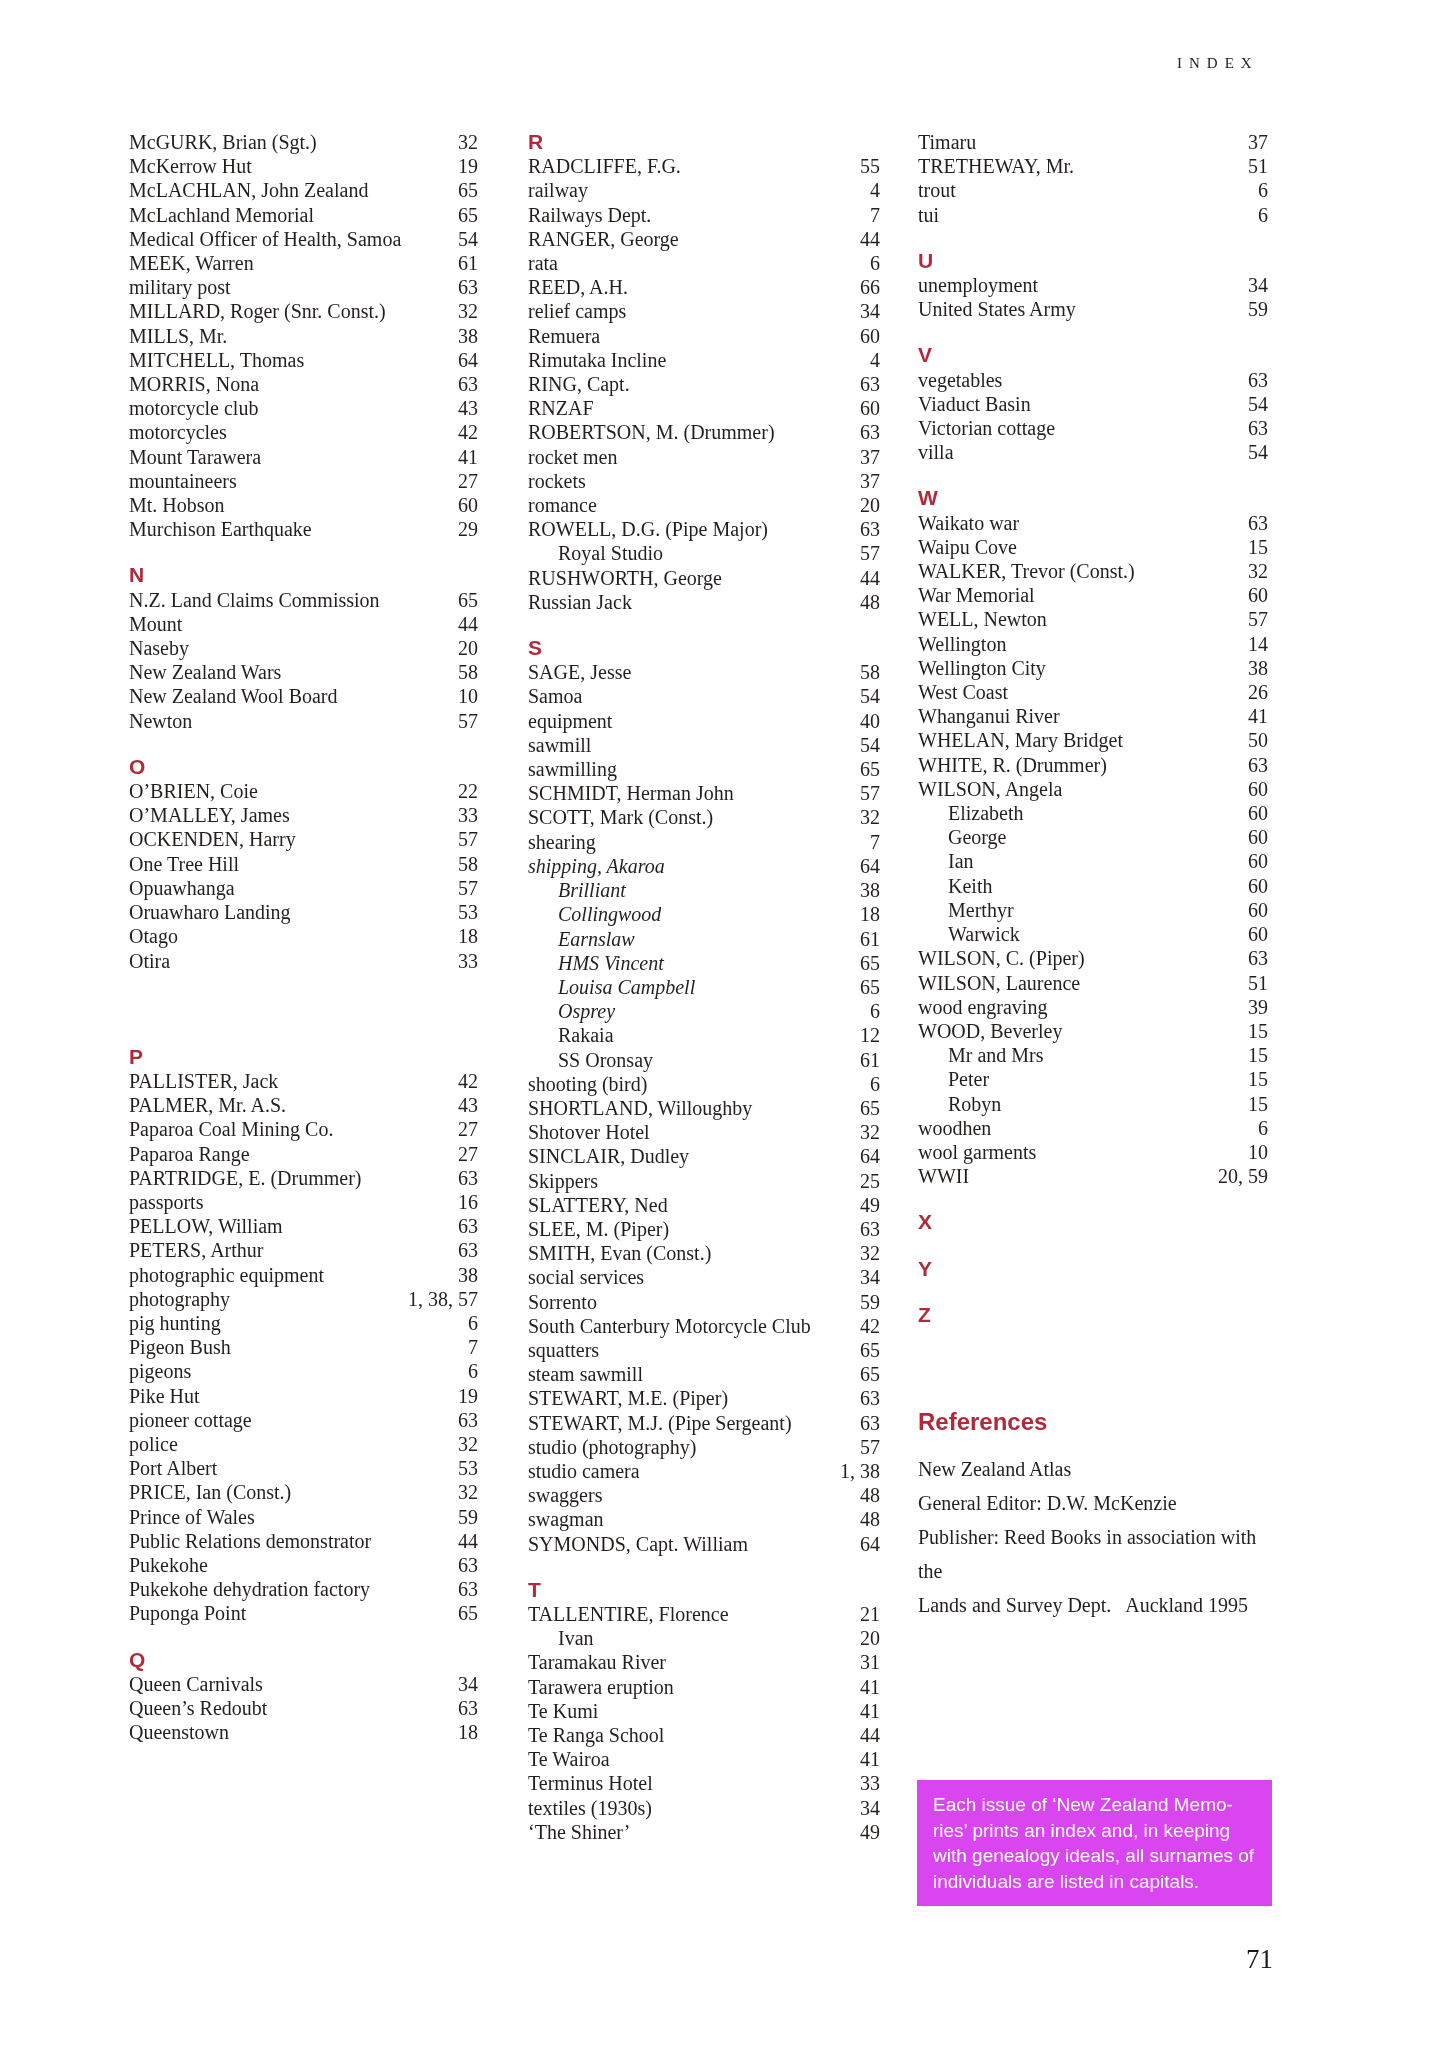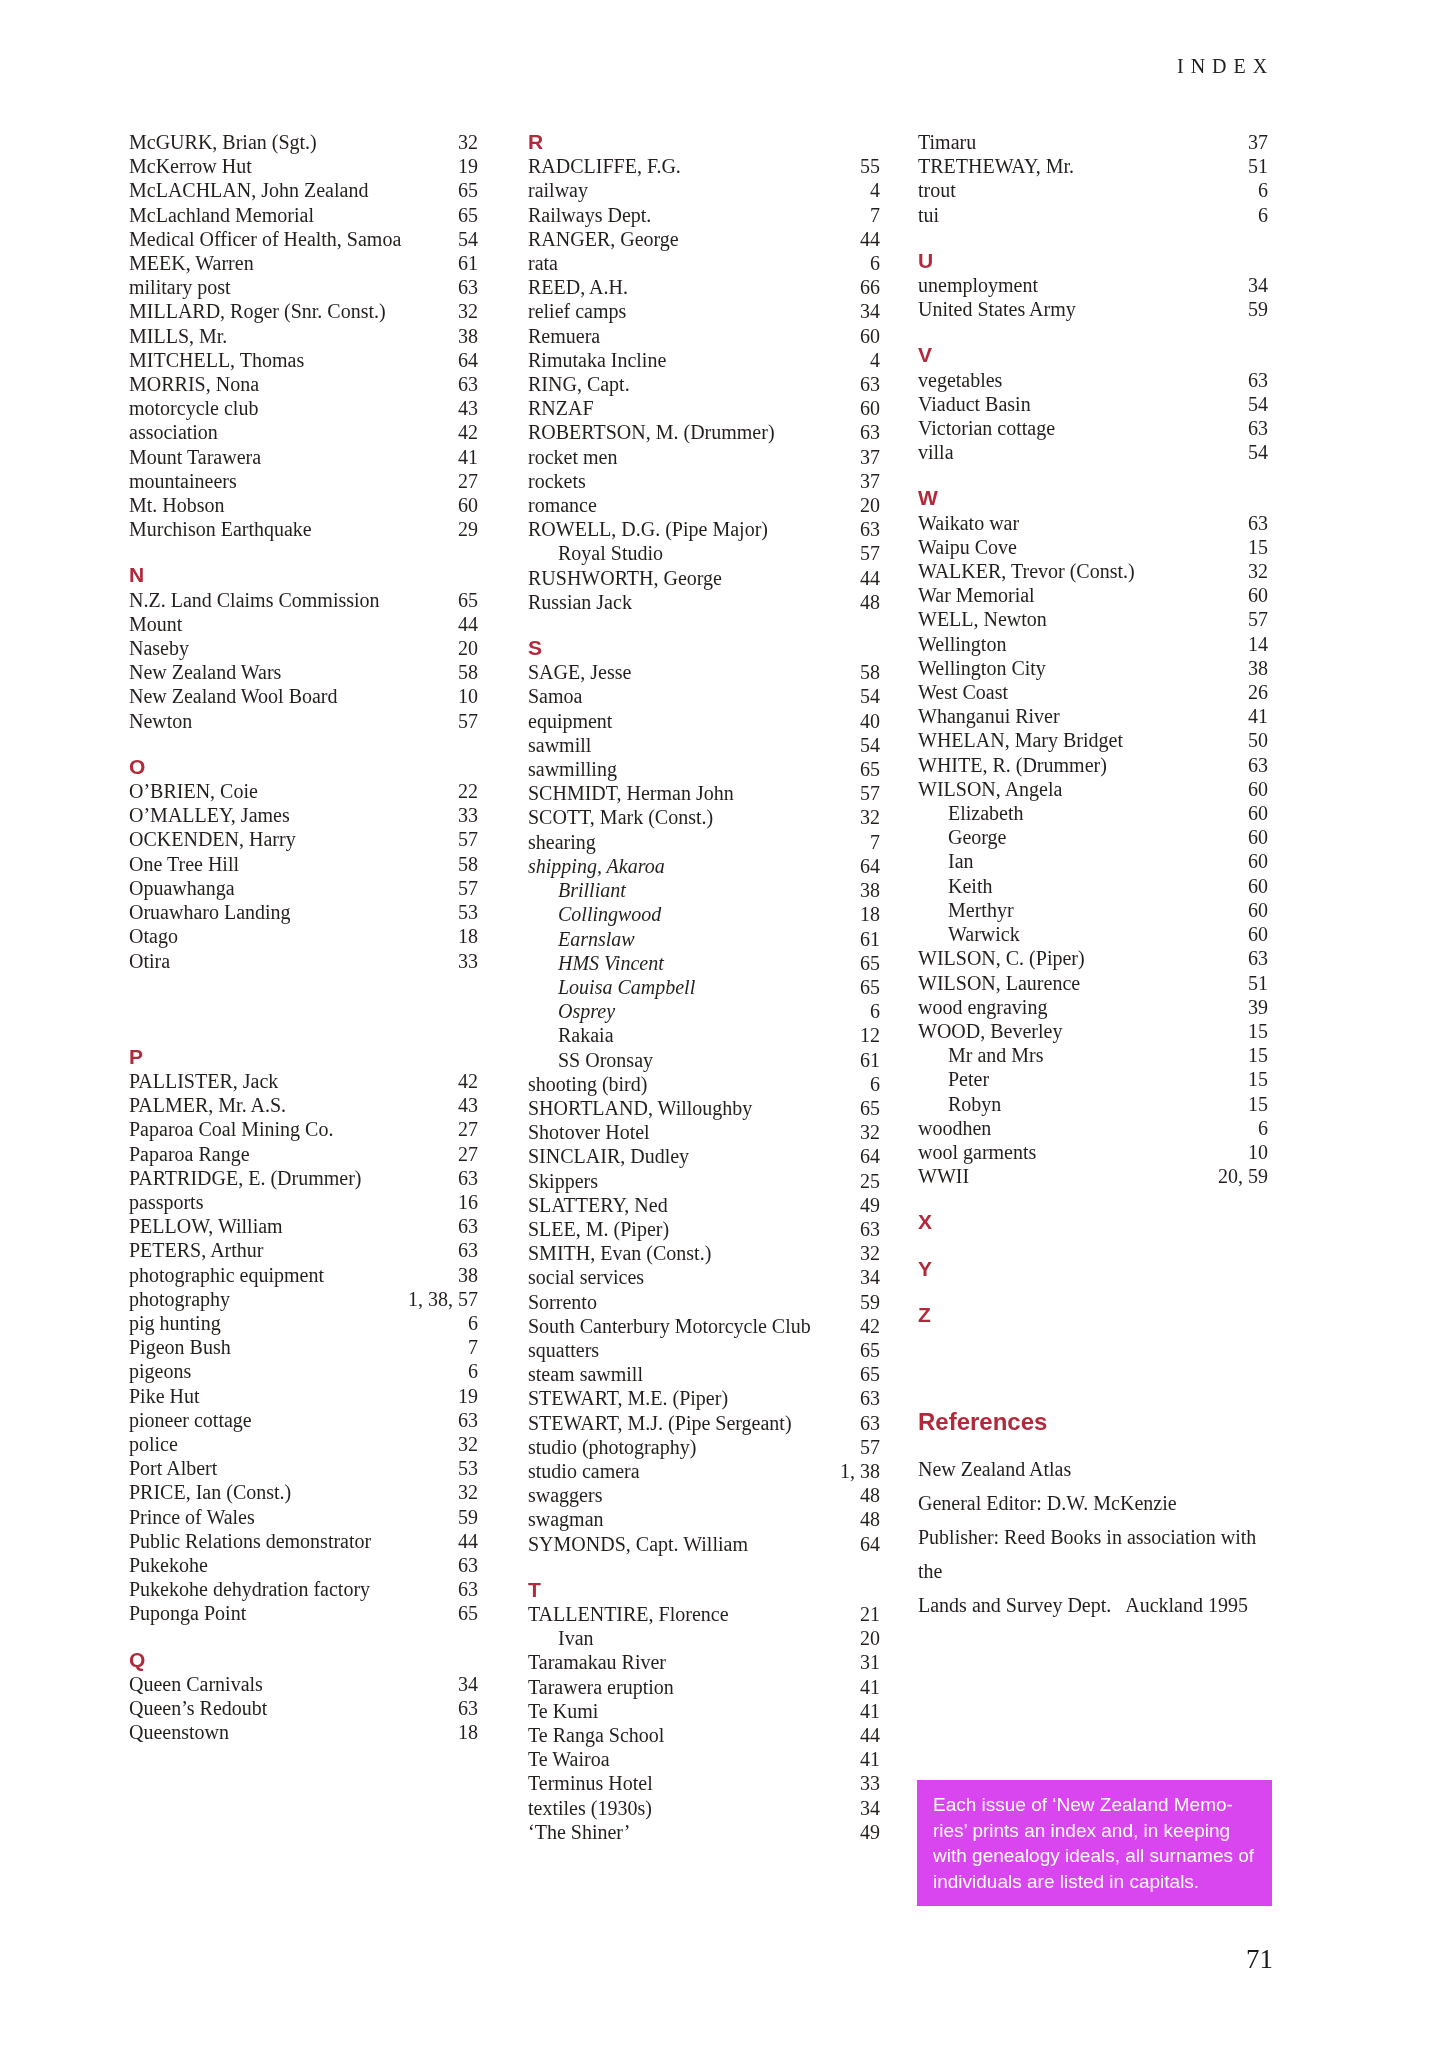--- a/index.html
+++ b/index.html
@@ -3,21 +3,21 @@
 <meta charset="utf-8">
 <style>
   html,body{margin:0;padding:0;}
   body{
     width:1445px;height:2048px;position:relative;background:#ffffff;
     font-family:"Liberation Serif","DejaVu Serif",serif;color:#241f1d;
     overflow:hidden;
   }
   .index-header{
     position:absolute;top:55px;left:1177px;
-    font-size:20px;letter-spacing:7px;color:#222;
+    font-size:15px;letter-spacing:7px;color:#222;
   }
   .col{position:absolute;top:130px;}
   #col1{left:129px;width:349px;}
   #col2{left:528px;width:352px;}
   #col3{left:918px;width:350px;}
   .row{
     display:flex;justify-content:space-between;align-items:baseline;
     line-height:24.2px;font-size:20px;
   }
   .row .entry-text{white-space:nowrap;}
@@ -96,21 +96,21 @@
     </div>
     <div class="row">
       <span class="entry-text">MORRIS, Nona</span>
       <span class="entry-page">63</span>
     </div>
     <div class="row">
       <span class="entry-text">motorcycle club</span>
       <span class="entry-page">43</span>
     </div>
     <div class="row">
-      <span class="entry-text">association</span>
+      <span class="entry-text">motorcycles</span>
       <span class="entry-page">42</span>
     </div>
     <div class="row">
       <span class="entry-text">Mount Tarawera</span>
       <span class="entry-page">41</span>
     </div>
     <div class="row">
       <span class="entry-text">mountaineers</span>
       <span class="entry-page">27</span>
     </div>

